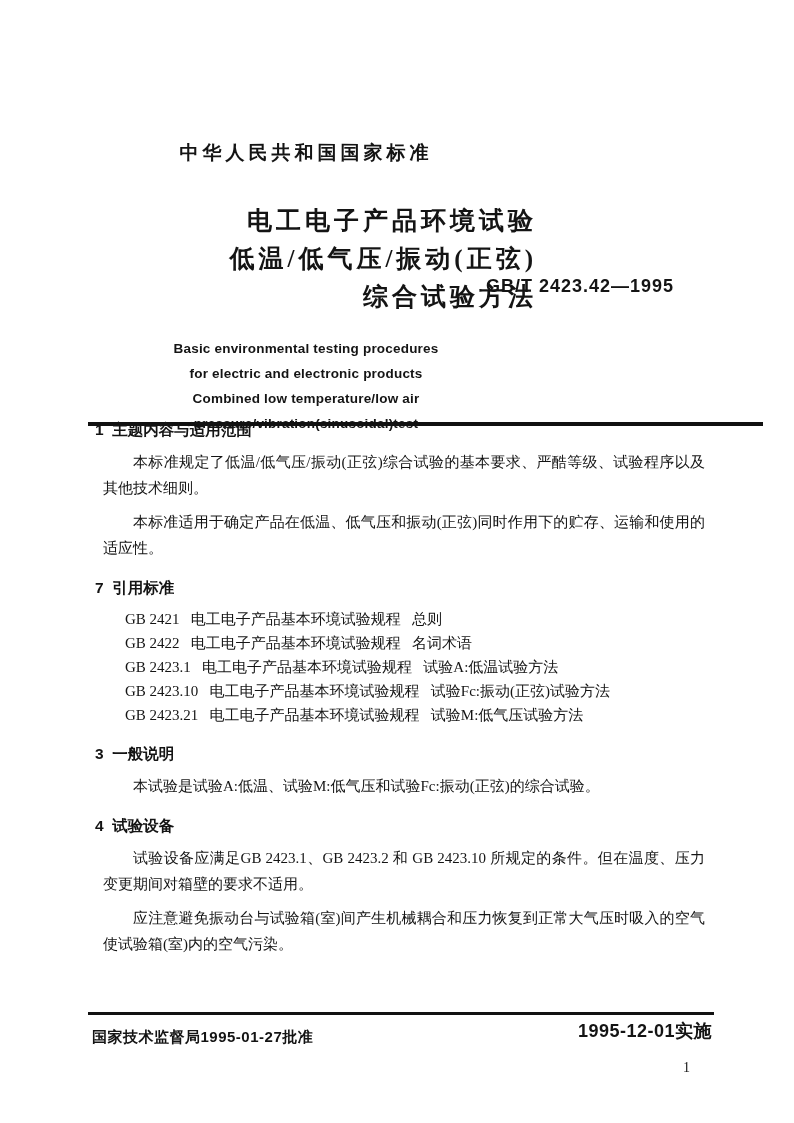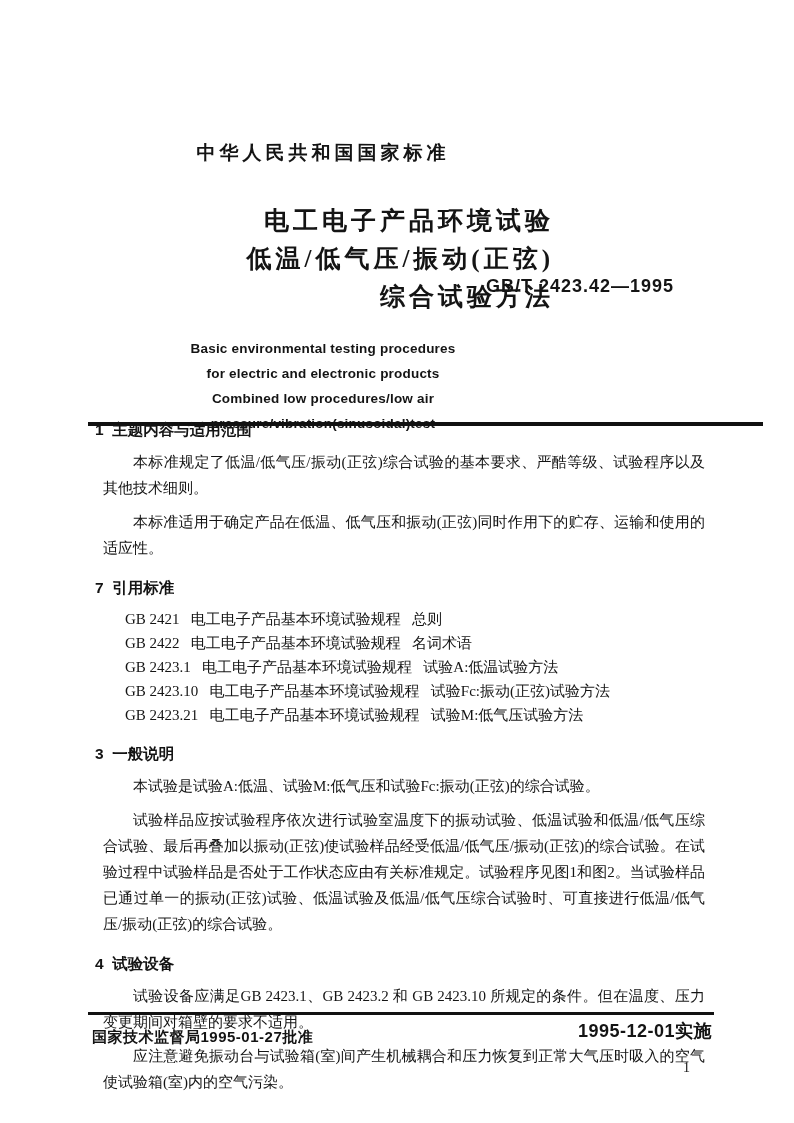--- a/index.html
+++ b/index.html
@@ -11,21 +11,21 @@
     margin: 0 auto;
     background: #ffffff;
     color: #141414;
     font-family: "Liberation Serif", "DejaVu Serif", serif;
     overflow: hidden;
   }
 
   
   .header-block {
     position: absolute;
-    left: 92px;
+    left: 75px;
     top: 140px;
     width: 462px;
     text-align: center;
   }
   .std-label {
     font-size: 19px;
     font-weight: bold;
     letter-spacing: 4px;
     font-family: "Liberation Sans", "DejaVu Sans", sans-serif;
   }
@@ -136,21 +136,21 @@
   <div class="header-block">
     <div class="std-label">中华人民共和国国家标准</div>
     <div class="doc-title">
       <div>电工电子产品环境试验</div>
       <div>低温/低气压/振动(正弦)</div>
       <div>综合试验方法</div>
     </div>
     <div class="en-title">
       <div>Basic environmental testing procedures</div>
       <div>for electric and electronic products</div>
-      <div>Combined low procedures/low air</div>
+      <div>Combined low temperature/low air</div>
       <div>pressure/vibration(sinusoidal)test</div>
     </div>
   </div>
   <div class="std-number">GB/T 2423.42—1995</div>
   <div class="rule-top"></div>
 
   <div class="body-content">
 
     <div class="sec-heading">1  主题内容与适用范围</div>
     <p class="para">本标准规定了低温/低气压/振动(正弦)综合试验的基本要求、严酷等级、试验程序以及其他技术细则。</p>
@@ -160,21 +160,20 @@
     <div class="ref-list">
       <div class="ref-item">GB 2421   电工电子产品基本环境试验规程   总则</div>
       <div class="ref-item">GB 2422   电工电子产品基本环境试验规程   名词术语</div>
       <div class="ref-item">GB 2423.1   电工电子产品基本环境试验规程   试验A:低温试验方法</div>
       <div class="ref-item">GB 2423.10   电工电子产品基本环境试验规程   试验Fc:振动(正弦)试验方法</div>
       <div class="ref-item">GB 2423.21   电工电子产品基本环境试验规程   试验M:低气压试验方法</div>
     </div>
 
     <div class="sec-heading">3  一般说明</div>
     <p class="para">本试验是试验A:低温、试验M:低气压和试验Fc:振动(正弦)的综合试验。</p>
-    <p class="para">试验样品应按试验程序依次进行试验室温度下的振动试验、低温试验和低温/低气压综合试验、最后再叠加以振动(正弦)使试验样品经受低温/低气压/振动(正弦)的综合试验。在试验过程中试验样品是否处于工作状态应由有关标准规定。试验程序见图1和图2。当试验样品已通过单一的振动(正弦)试验、低温试验及低温/低气压综合试验时、可直接进行低温/低气压/振动(正弦)的综合试验。</p>
 
     <div class="sec-heading">4  试验设备</div>
     <p class="para">试验设备应满足GB 2423.1、GB 2423.2 和 GB 2423.10 所规定的条件。但在温度、压力变更期间对箱壁的要求不适用。</p>
     <p class="para">应注意避免振动台与试验箱(室)间产生机械耦合和压力恢复到正常大气压时吸入的空气使试验箱(室)内的空气污染。</p>
 
   </div>
 
   <div class="footer-rule"></div>
   <div class="footer-approval">国家技术监督局1995-01-27批准</div>
   <div class="footer-implementation">1995-12-01实施</div>

